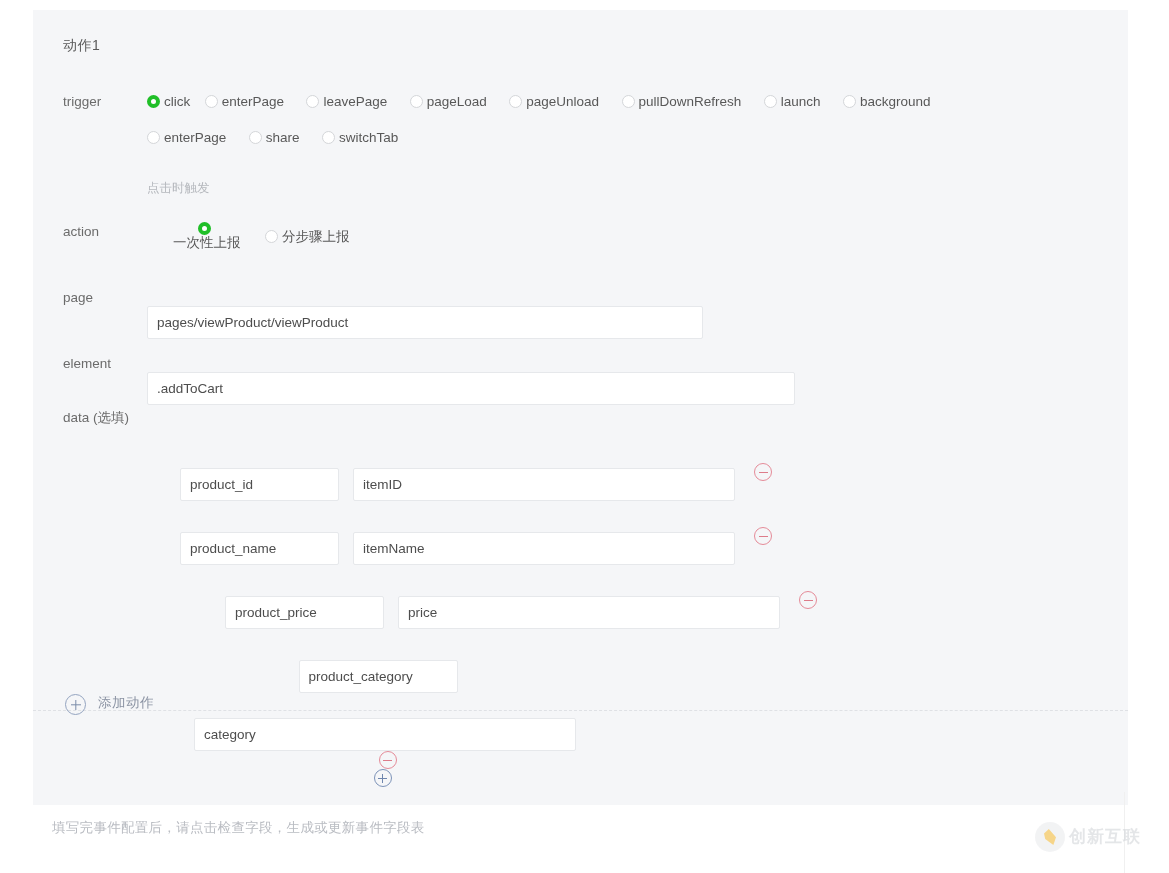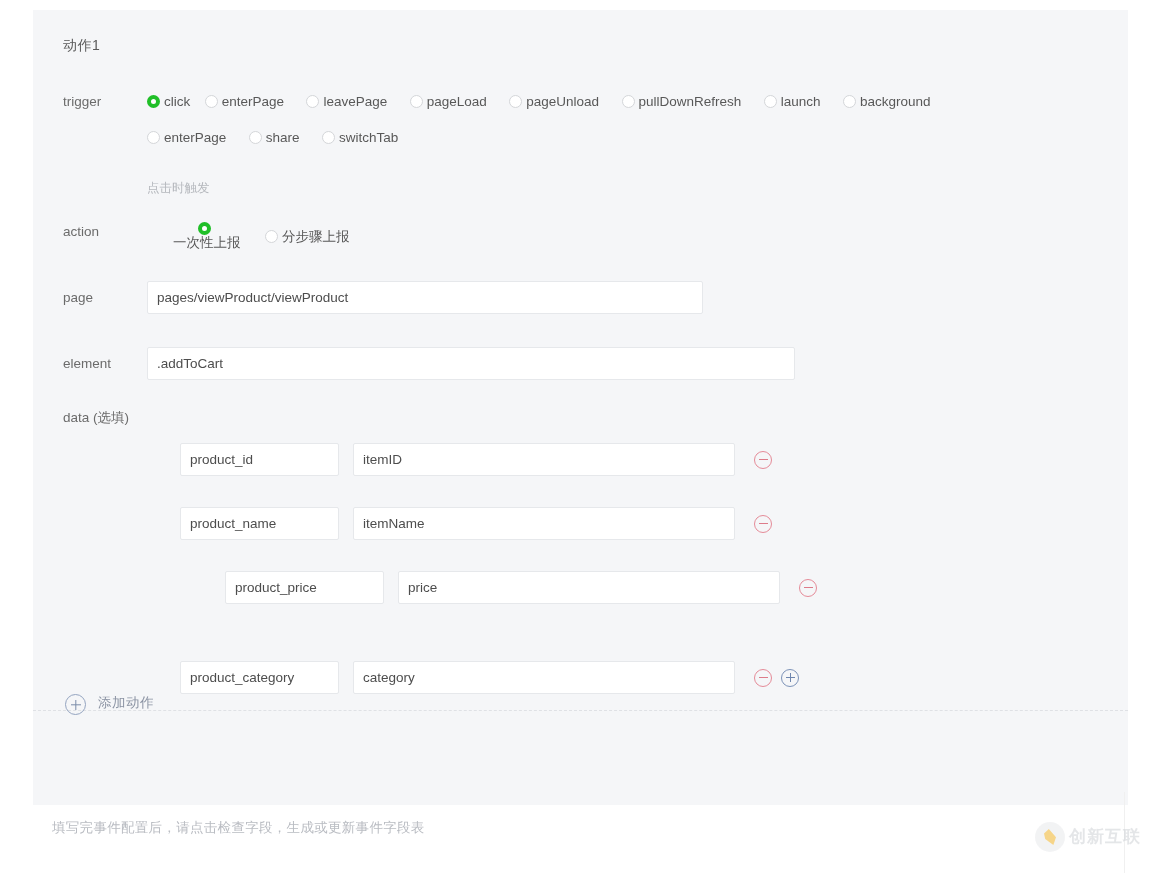--- a/index.html
+++ b/index.html
@@ -103,20 +103,21 @@
     height: 33px;
     background: #ffffff;
     border: 1px solid #e6e8eb;
     border-radius: 2px;
     font-family: "Liberation Sans", "DejaVu Sans", sans-serif;
     font-size: 13.5px;
     color: #4d4d4d;
     padding: 0 9px;
     outline: none;
     display: block;
+    margin-top: 25px;
   }
   .txt-input::placeholder { color: #c4c6ca; }
 
   
   .data-row {
     position: absolute;
     left: 147px;
     display: flex;
     align-items: center;
   }
@@ -365,21 +366,21 @@
     <input class="txt-input data-val" type="text" value="itemName" style="">
     <span class="circ-btn circ-minus"></span>
   </div>
 
   <div class="data-row" style="top:561px;padding-left:45px;">
     <input class="txt-input data-key" type="text" value="product_price" style="">
     <input class="txt-input data-val" type="text" value="price" style="">
     <span class="circ-btn circ-minus"></span>
   </div>
 
-  <div class="data-row" style="top:651px;">
+  <div class="data-row" style="top:625px;flex-direction:column;">
     <input class="txt-input data-key" type="text" value="product_category" style="">
     <input class="txt-input data-val" type="text" value="category" style="">
     <span class="circ-btn circ-minus"></span>
     <span class="circ-btn circ-plus"></span>
   </div>
 
   <div class="divider"></div>
 
   <div class="add-action">
     <span class="circ-plus-lg"></span>

